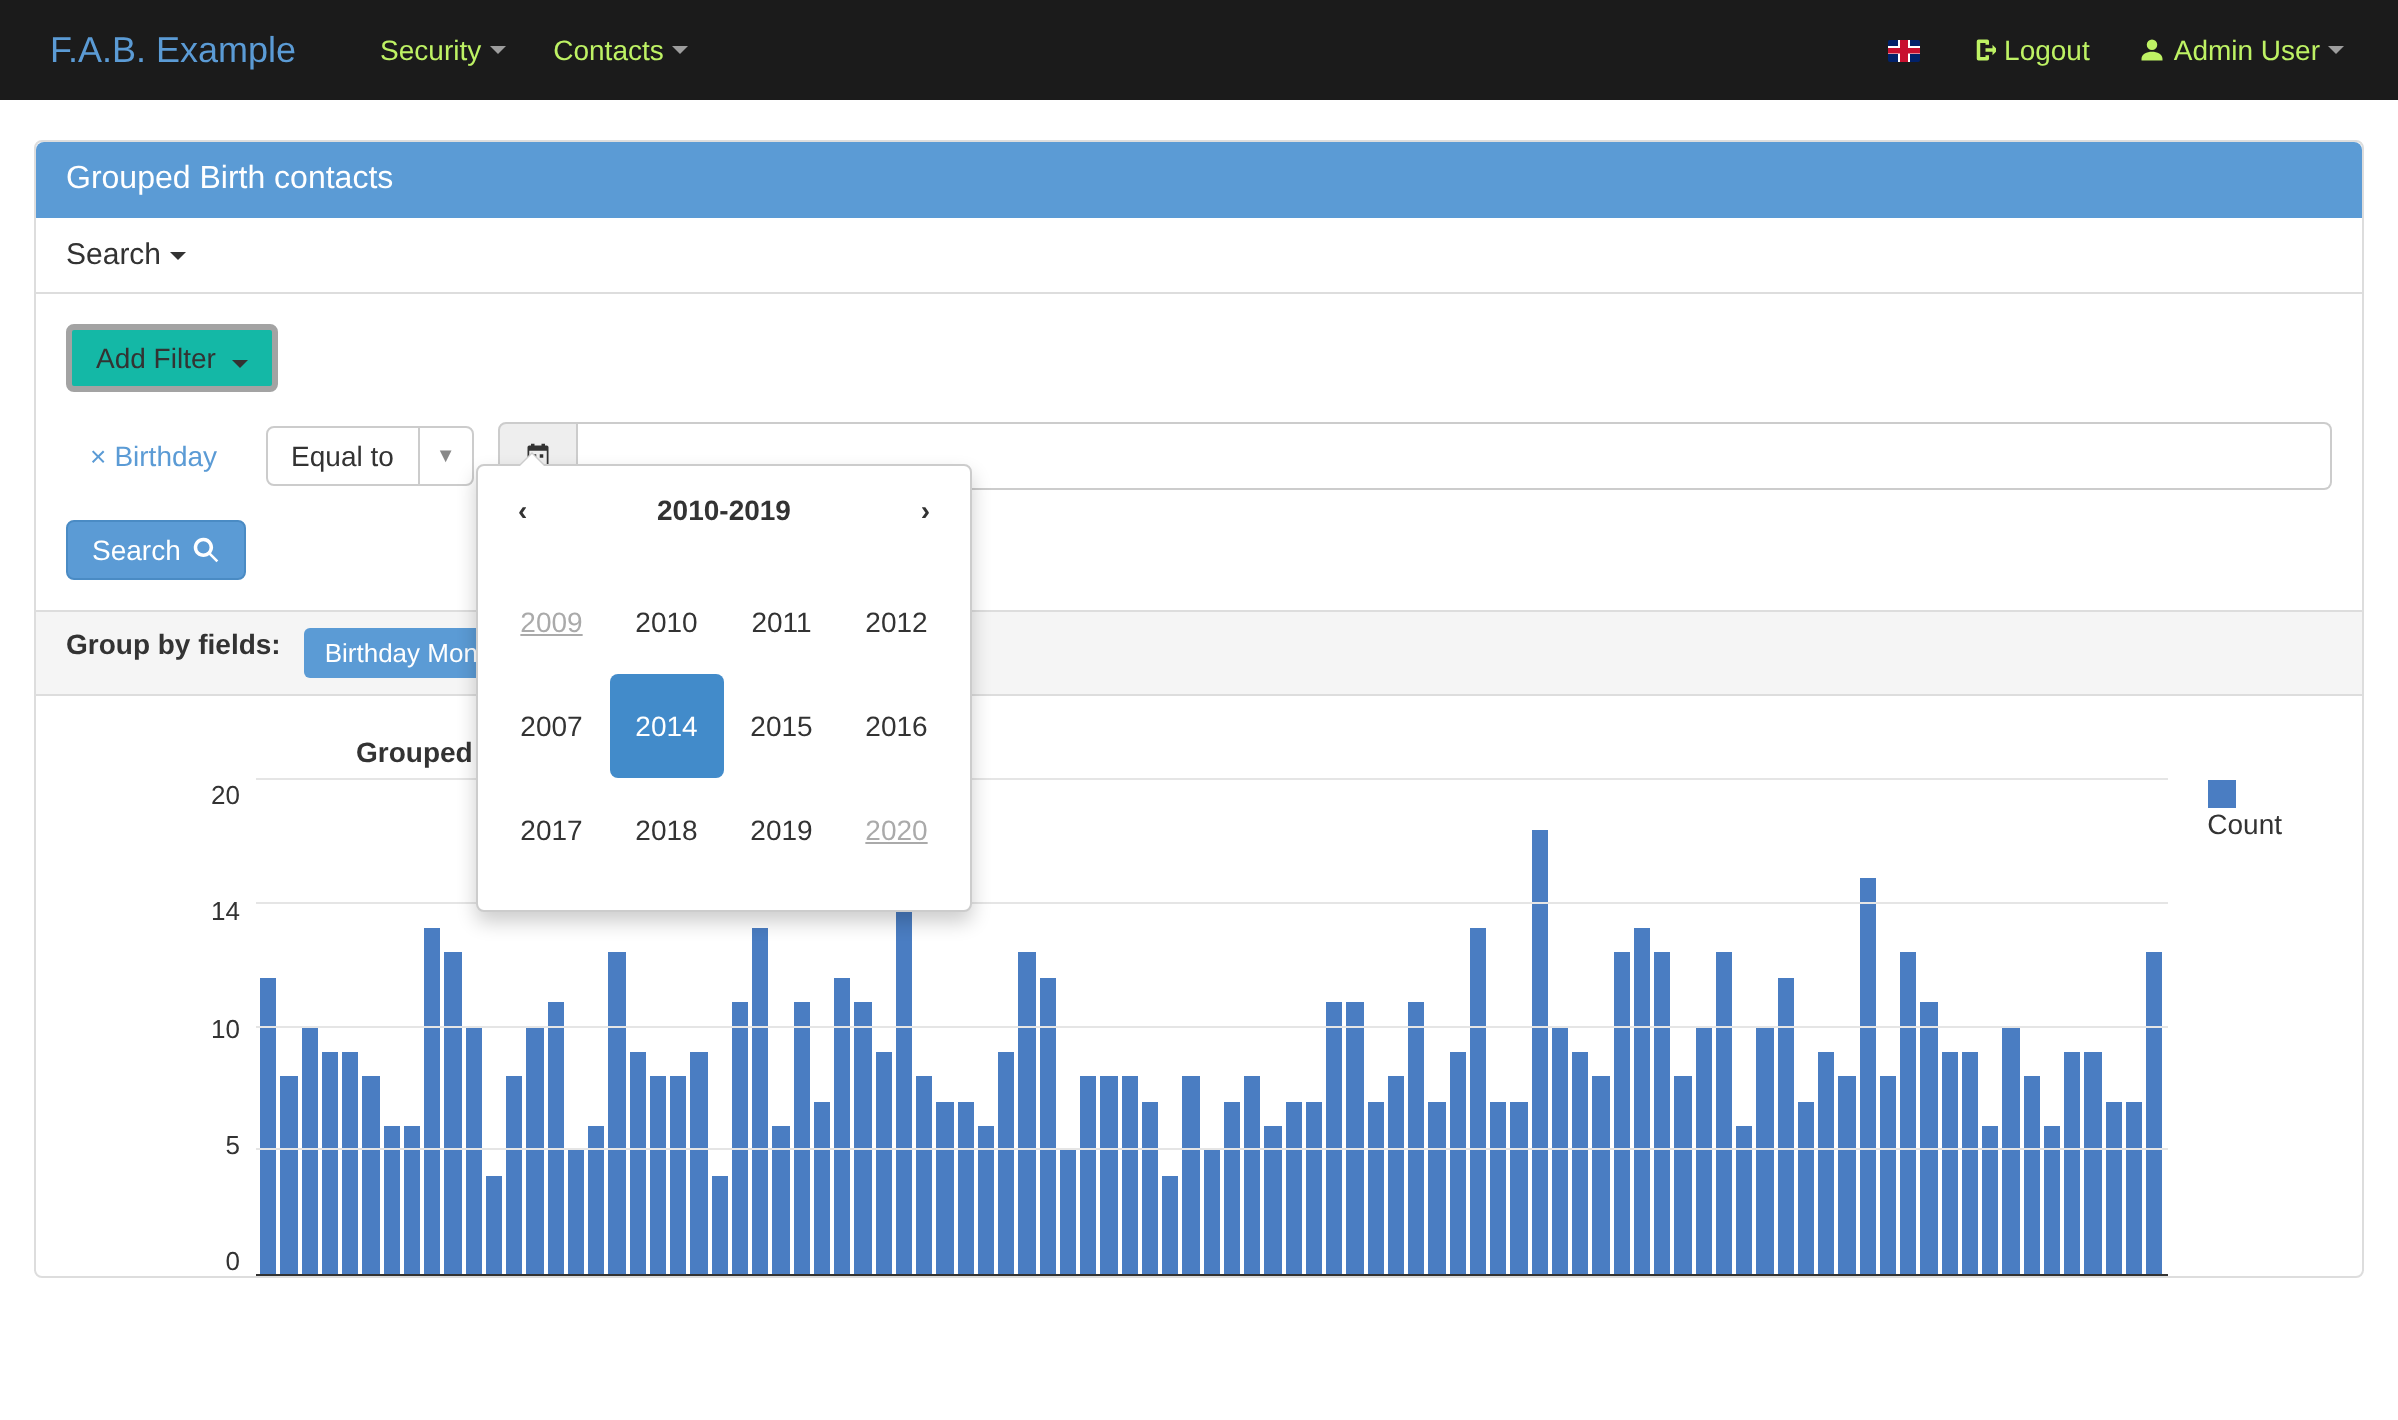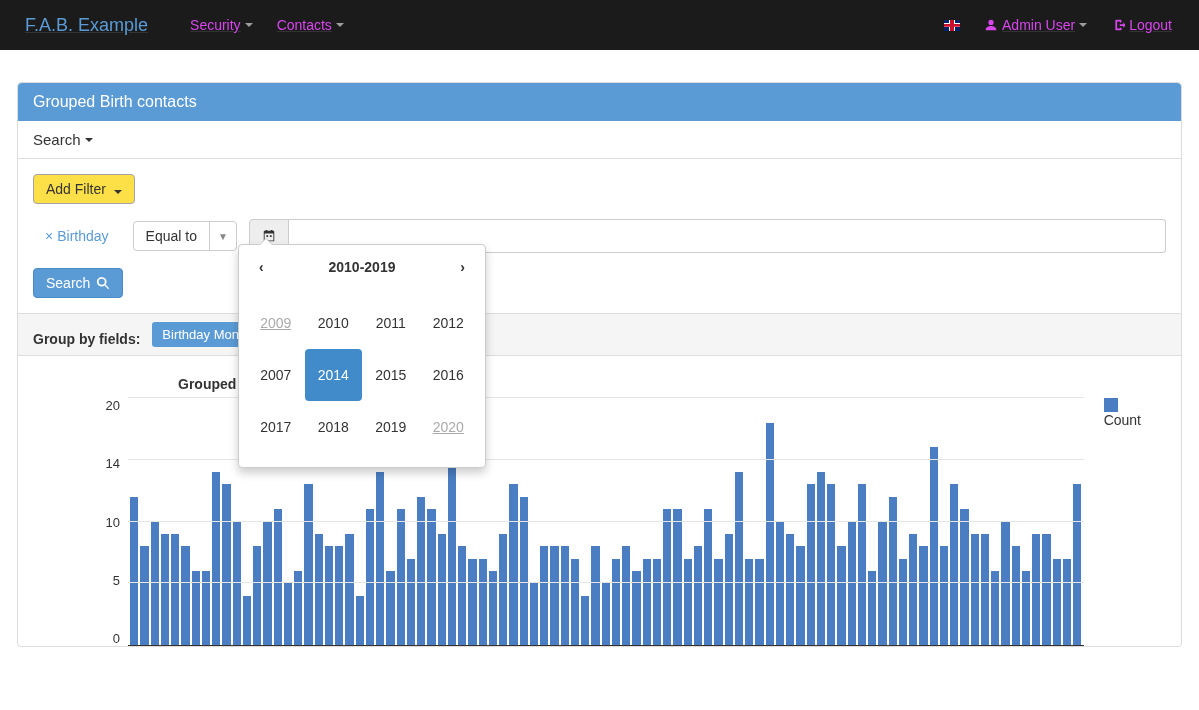--- a/index.html
+++ b/index.html
@@ -1,42 +1,42 @@
 <!DOCTYPE html>
 <html><head>
 <meta charset="utf-8">
 <style>
   * { box-sizing: border-box; margin: 0; padding: 0; }
   body { font-family: "Helvetica Neue", Helvetica, Arial, sans-serif; font-size: 14px; color: #333; background: #fff; }
 
   
   .navbar { background: #1b1b1b; height: 50px; display: flex; align-items: center; padding: 0 15px; justify-content: space-between; }
-  .navbar-left, .navbar-right { display: flex; align-items: center; text-decoration: underline; }
+  .navbar-left, .navbar-right { display: flex; align-items: center; }
   .brand { color: #5b9bd5; font-size: 18px; margin-right: 20px; padding: 0 10px; text-decoration: none; }
-  .navlink { color: #d946ef; padding: 0 12px; font-size: 14px; display: inline-flex; align-items: center; cursor: pointer; height: 42px; }
+  .navlink { color: #bef264; padding: 0 12px; font-size: 14px; display: inline-flex; align-items: center; cursor: pointer; height: 42px; }
   .navlink .caret, .brand-caret { display:inline-block; margin-left:4px; width:0; height:0; border-left:4px solid transparent; border-right:4px solid transparent; border-top:4px solid #9d9d9d; vertical-align: middle;}
   .flag { width: 16px; height: 11px; display: inline-block; background:
       linear-gradient(#c8102e,#c8102e) center/100% 25% no-repeat,
       linear-gradient(#c8102e,#c8102e) center/25% 100% no-repeat,
       linear-gradient(#fff,#fff) center/100% 40% no-repeat,
       linear-gradient(#fff,#fff) center/40% 100% no-repeat,
       #012169;
     border-radius:1px;
   }
   .icon-logout, .icon-user { margin-right: 4px; }
 
   
-  .container { width: 1165px; margin: 32px auto 0; }
+  .container { width: 1165px; margin: 20px auto 0; }
   .panel { border: 1px solid #ddd; border-radius: 4px; overflow: visible; }
   .panel-heading { background: #5b9bd5; color: #fff; font-size: 16px; padding: 10px 15px; border-top-left-radius:4px; border-top-right-radius:4px; }
   .search-header { padding: 10px 15px; border-bottom: 1px solid #ddd; cursor: pointer; font-size: 15px; display:flex; align-items:center;}
   .search-header .caret-sm { display:inline-block; margin-left:4px; width:0; height:0; border-left:4px solid transparent; border-right:4px solid transparent; border-top:4px solid #333;}
   .filter-body { padding: 15px; position: relative; }
 
-  .btn { display:inline-block; padding:6px 12px; font-size:14px; border:1px solid #a3a3a3; background:#fde047; border-radius:4px; cursor:pointer; color:#333;}
+  .btn { display:inline-block; padding:6px 12px; font-size:14px; border:3px solid #a3a3a3; background:#14b8a6; border-radius:4px; cursor:pointer; color:#333;}
   .btn .caret-sm { display:inline-block; margin-left:4px; width:0; height:0; border-left:4px solid transparent; border-right:4px solid transparent; border-top:4px solid #333;}
 
   .filter-row { display:flex; align-items:center; margin-top:15px; gap:0; }
   .remove-filter { color:#5b9bd5; cursor:pointer; padding:0 12px; display:inline-flex; align-items:center;}
   .remove-filter .x { margin-right:4px; font-weight:normal;}
   .select-wrap { display:flex; border:1px solid #ccc; border-radius:4px; overflow:hidden; margin-left:12px;}
   .select-wrap .select-text { padding:6px 12px; }
   .select-wrap .select-arrow { border-left:1px solid #ccc; padding:6px 8px; color:#888; font-size:10px; display:flex; align-items:center;}
   .cal-group { display:flex; margin-left:12px; flex:1;}
   .cal-btn { border:1px solid #ccc; background:#eee; padding:6px 12px; border-radius:4px 0 0 4px; display:flex; align-items:center; cursor:pointer;}
@@ -50,21 +50,21 @@
   .dp-arrow::after { content:''; position:absolute; top:1px; left:-6px; border-left:6px solid transparent; border-right:6px solid transparent; border-bottom:6px solid #fff;}
   .dp-header { display:flex; align-items:center; justify-content:space-between; padding:10px 12px; font-weight:bold;}
   .dp-nav { cursor:pointer; padding:4px 8px; color:#333;}
   .dp-title { text-align:center; flex:1; cursor:pointer;}
   .dp-years { display:grid; grid-template-columns:repeat(4,1fr); padding:8px 8px 14px; gap:0;}
   .dp-year { text-align:center; padding:18px 0; cursor:pointer; font-size:14px;}
   .dp-year.old, .dp-year.new { color:#aaa;text-decoration:underline;}
   .dp-year.active { background:#428bca; color:#fff; border-radius:4px;}
 
   
-  .group-bar { background:#f5f5f5; border-top:1px solid #ddd; border-bottom:1px solid #ddd; padding:8px 15px; display:flex; align-items:flex-end; gap:8px;}
+  .group-bar { background:#f5f5f5; border-top:1px solid #ddd; border-bottom:1px solid #ddd; padding:8px 15px; display:flex; align-items:flex-start; gap:8px;}
   .group-label { font-weight:bold; margin-right:4px;}
   .gbtn { background:#5b9bd5; color:#fff; border:none; padding:5px 10px; border-radius:3px; font-size:13px; cursor:pointer;}
 
   
   .chart-wrap { padding:20px 40px 0 60px; }
   .chart-title { font-weight:bold; margin-left:100px; margin-bottom:6px;}
   .chart-row { display:flex; }
   .y-axis { display:flex; flex-direction:column; justify-content:space-between; align-items:flex-end; width:50px; padding-right:8px; font-size:13px; color:#333;}
   .plot-area { position:relative; flex:1; height:248px; border-bottom:1px solid #333;}
   .grid-line { position:absolute; left:0; right:0; border-top:1px solid #e5e5e5;}
@@ -88,31 +88,31 @@
     <span class="navlink">
       <span>Contacts</span>
       <span class="caret"></span>
     </span>
   </div>
   <div class="navbar-right">
     <span class="navlink">
       <span class="flag"></span>
     </span>
     <span class="navlink">
+      <svg class="glyph icon-logout" viewBox="0 0 16 16">
+          <path d="M6 2h5a1 1 0 0 1 1 1v2h-2V4H7v8h3v-1h2v2a1 1 0 0 1-1 1H6a1 1 0 0 1-1-1V3a1 1 0 0 1 1-1zm4 5h4V5l3 3-3 3V9h-4V7z"></path>
+        </svg>
+      <span>Logout</span>
+    </span>
+    <span class="navlink">
       <svg class="glyph icon-user" viewBox="0 0 16 16">
           <path d="M8 8a3 3 0 1 0 0-6 3 3 0 0 0 0 6zm0 1c-3 0-6 1.5-6 4v1h12v-1c0-2.5-3-4-6-4z"></path>
         </svg>
       <span>Admin User</span>
       <span class="caret"></span>
-    </span>
-    <span class="navlink">
-      <svg class="glyph icon-logout" viewBox="0 0 16 16">
-          <path d="M6 2h5a1 1 0 0 1 1 1v2h-2V4H7v8h3v-1h2v2a1 1 0 0 1-1 1H6a1 1 0 0 1-1-1V3a1 1 0 0 1 1-1zm4 5h4V5l3 3-3 3V9h-4V7z"></path>
-        </svg>
-      <span>Logout</span>
     </span>
   </div>
 </div>
 
 <div class="container">
   <div class="panel">
     <div class="panel-heading">Grouped Birth contacts</div>
 
     <div class="search-header">
       <span>Search</span>

